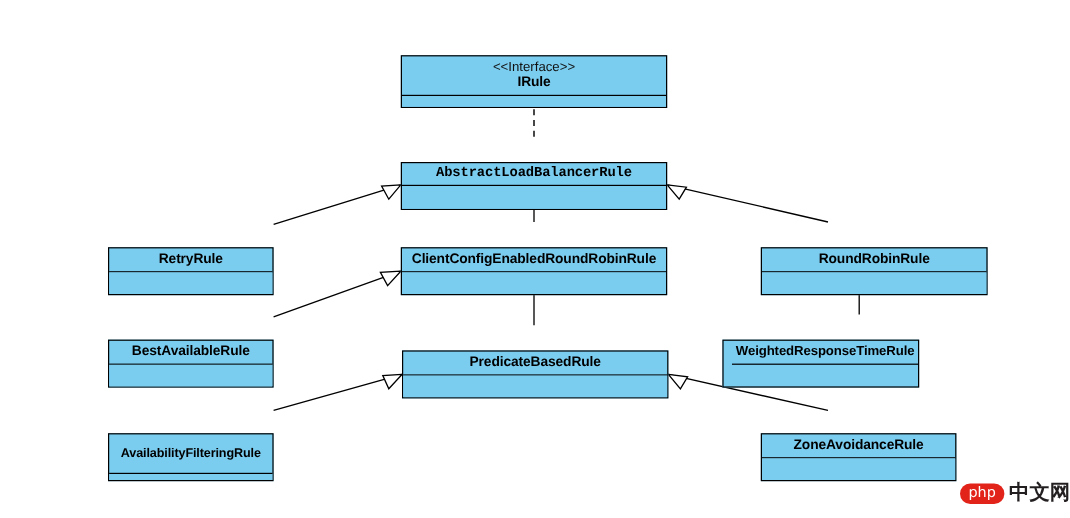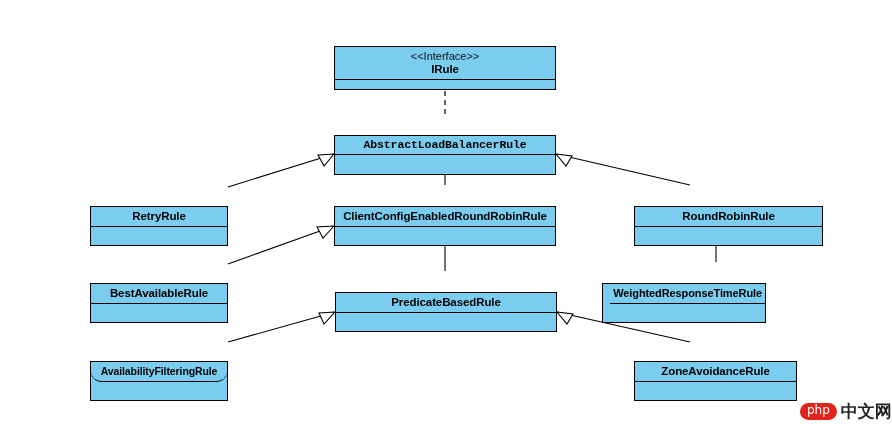--- a/index.html
+++ b/index.html
@@ -191,21 +191,21 @@
   </div>
 
   <div class="uml-class" style="left:602px; top:262px; width:164px; height:40px;align-items:flex-end;">
     <div class="uml-header" style="height:20px;">
       <span class="uml-name" style="font-size:11px;">WeightedResponseTimeRule</span>
     </div>
     <div class="uml-body"></div>
   </div>
 
   <div class="uml-class" style="left:90px; top:340px; width:138px; height:40px;">
-    <div class="uml-header" style="height:20px;border-radius:10px;">
+    <div class="uml-header" style="height:33px;">
       <span class="uml-name" style="font-size:10.5px;">AvailabilityFilteringRule</span>
     </div>
     <div class="uml-body"></div>
   </div>
 
   <div class="uml-class" style="left:634px; top:340px; width:163px; height:40px;">
     <div class="uml-header" style="height:20px;align-items:center;">
       <span class="uml-name">ZoneAvoidanceRule</span>
     </div>
     <div class="uml-body"></div>

